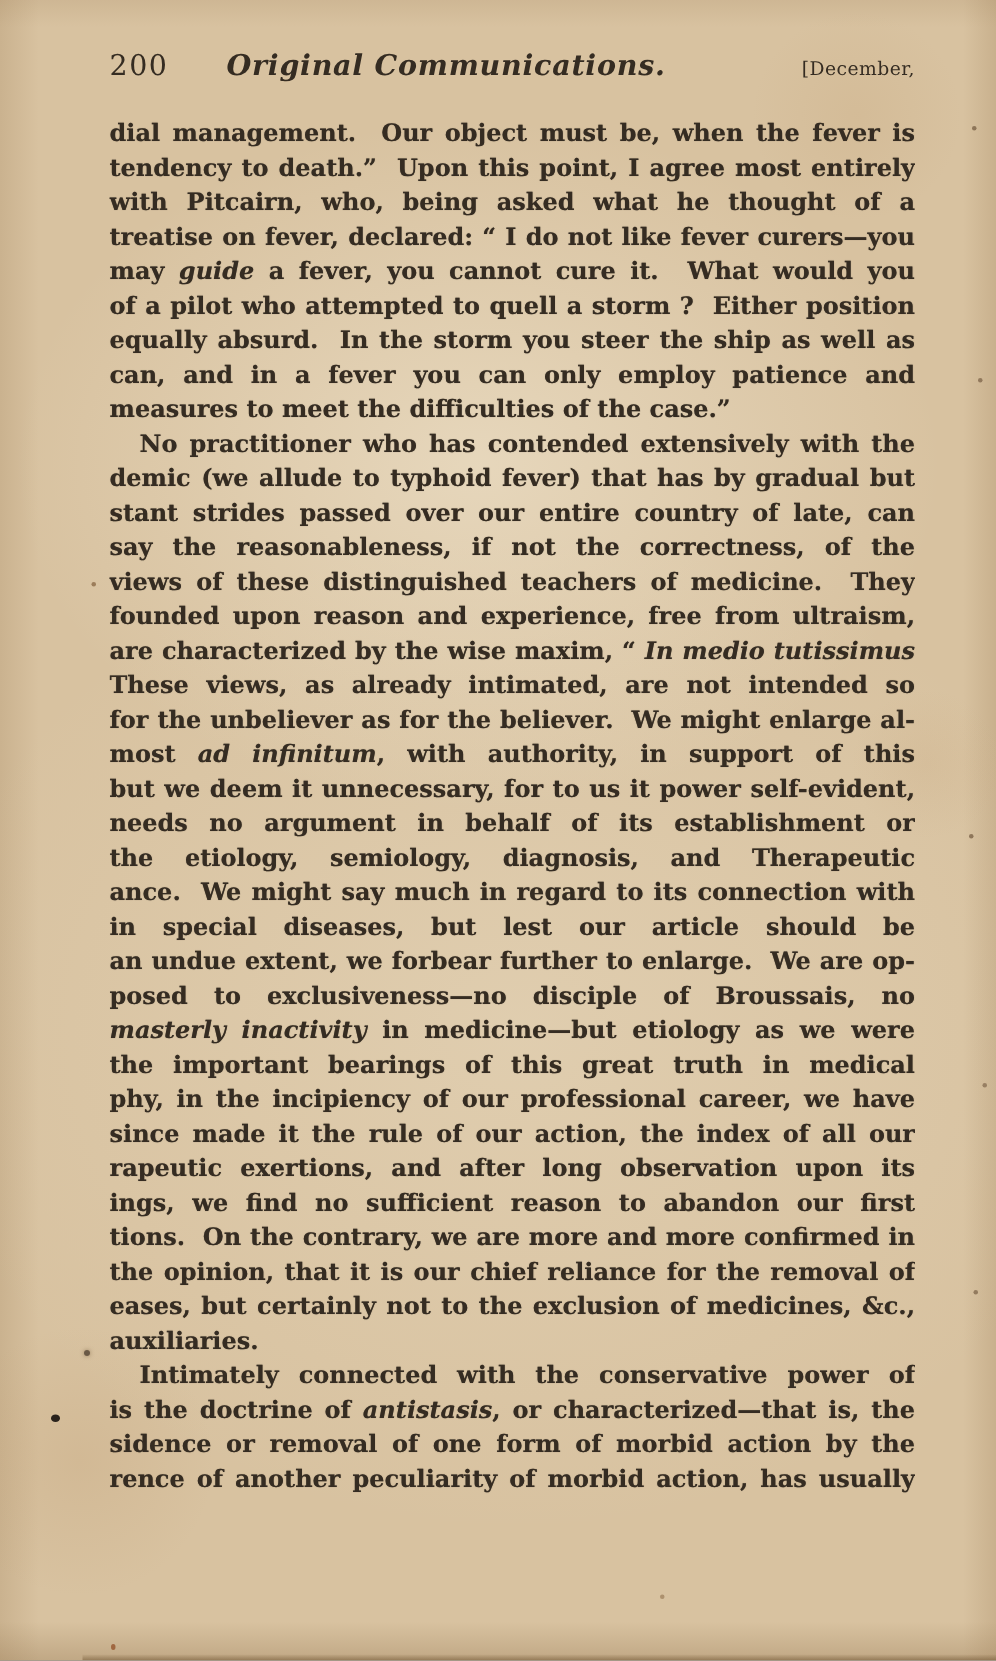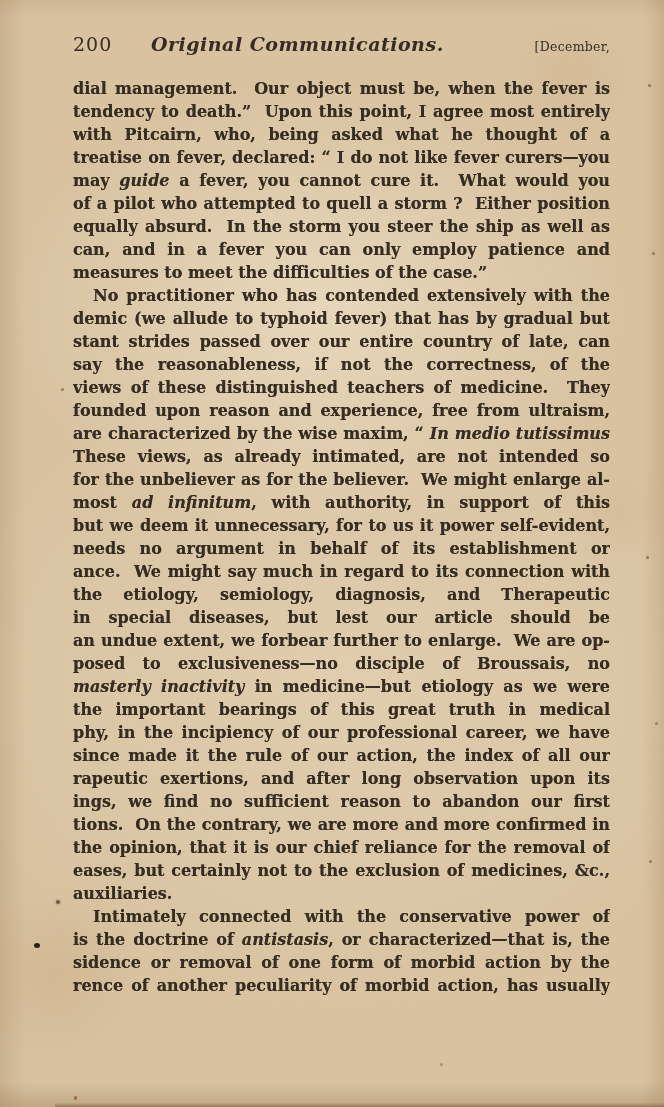--- a/index.html
+++ b/index.html
@@ -112,22 +112,22 @@
         <div class="line"><span>stant strides passed over our entire country of late, can gain-</span></div>
         <div class="line"><span>say the reasonableness, if not the correctness, of the preceding</span></div>
         <div class="line"><span>views of these distinguished teachers of medicine.&nbsp; They are</span></div>
         <div class="line"><span>founded upon reason and experience, free from ultraism, and</span></div>
         <div class="line"><span>are characterized by the wise maxim, “ </span><i>In medio tutissimus ibis.</i><span>”</span></div>
         <div class="line"><span>These views, as already intimated, are not intended so much</span></div>
         <div class="line"><span>for the unbeliever as for the believer.&nbsp; We might enlarge al-</span></div>
         <div class="line"><span>most </span><i>ad infinitum</i><span>, with authority, in support of this doctrine,</span></div>
         <div class="line"><span>but we deem it unnecessary, for to us it power self-evident, and</span></div>
         <div class="line"><span>needs no argument in behalf of its establishment or mainten-</span></div>
+        <div class="line"><span>the etiology, semiology, diagnosis, and Therapeutic indications</span></div>
         <div class="line"><span>ance.&nbsp; We might say much in regard to its connection with</span></div>
-        <div class="line"><span>the etiology, semiology, diagnosis, and Therapeutic indications</span></div>
         <div class="line"><span>in special diseases, but lest our article should be protracted to</span></div>
         <div class="line"><span>an undue extent, we forbear further to enlarge.&nbsp; We are op-</span></div>
         <div class="line"><span>posed to exclusiveness—no disciple of Broussais, no advocate of</span></div>
         <div class="line"><i>masterly inactivity</i><span> in medicine—but etiology as we were with</span></div>
         <div class="line"><span>the important bearings of this great truth in medical philoso-</span></div>
         <div class="line"><span>phy, in the incipiency of our professional career, we have ever</span></div>
         <div class="line"><span>since made it the rule of our action, the index of all our the-</span></div>
         <div class="line"><span>rapeutic exertions, and after long observation upon its teach-</span></div>
         <div class="line"><span>ings, we find no sufficient reason to abandon our first convic-</span></div>
         <div class="line"><span>tions.&nbsp; On the contrary, we are more and more confirmed in</span></div>

